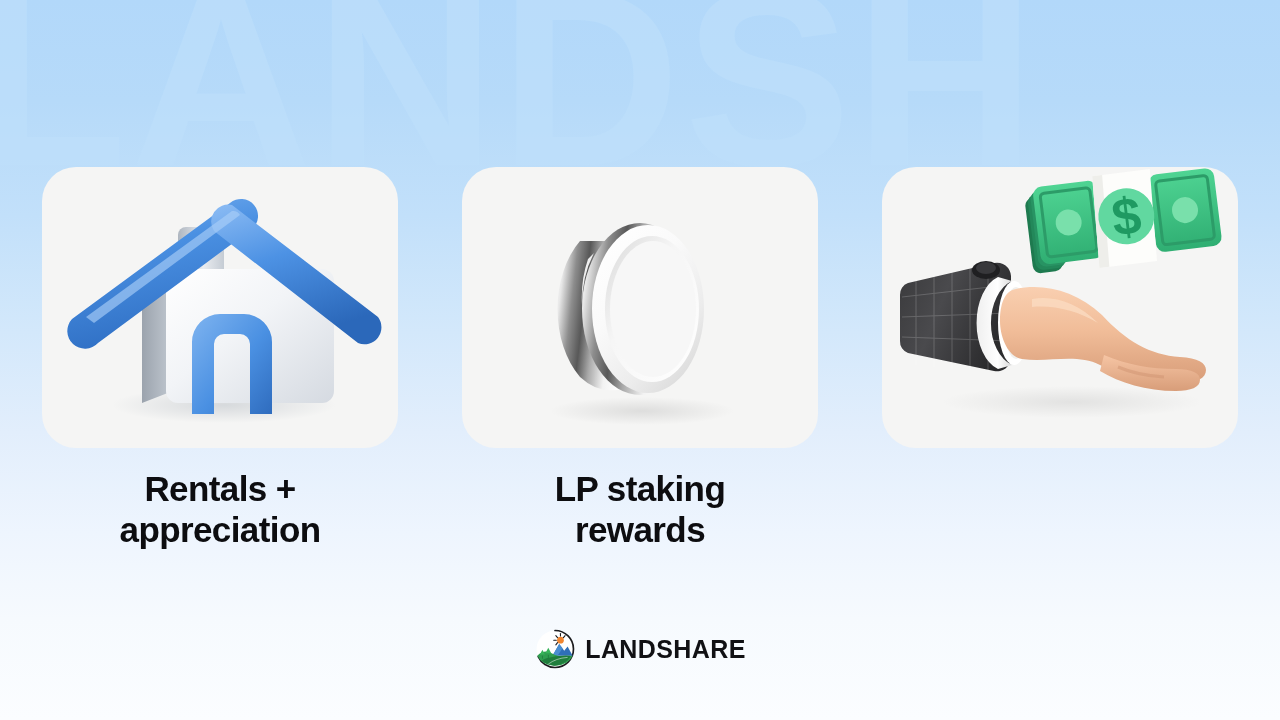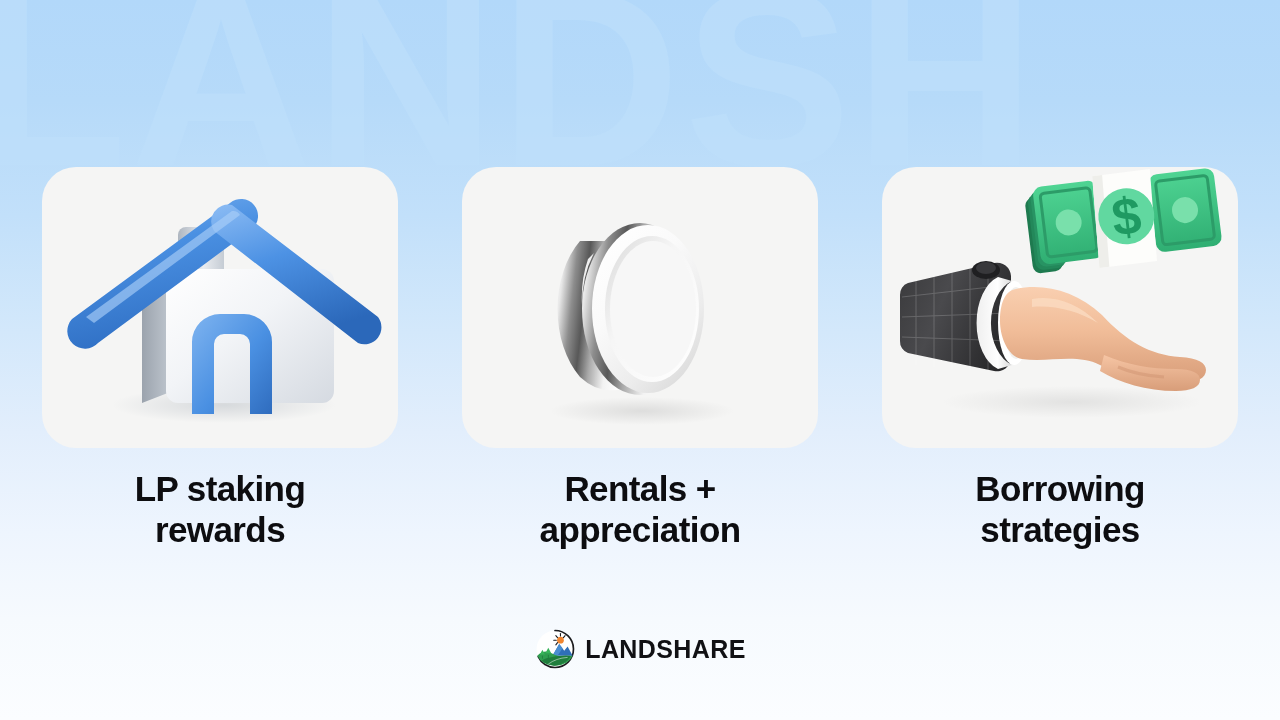--- a/index.html
+++ b/index.html
@@ -313,26 +313,24 @@
           <path d="M150 132 c22 -4 46 4 66 24 c-20 -12 -44 -18 -66 -16 z" fill="#fbdcc3" opacity=".75"></path>
 
           <path d="M236 200 c14 6 30 9 46 10" stroke="#cf9372" stroke-width="3" fill="none" opacity=".5"></path>
         </svg>
       </div>
     </div>
 
   </div>
 
   <div id="labels">
+    <div class="label">Rentals +
+appreciation</div>
     <div class="label">LP staking
 rewards</div>
-    <div class="label">Rentals +
-appreciation</div>
-    <div class="label">Borrowing
-strategies</div>
   </div>
 
   <div id="logo">
     <svg id="logo-mark" viewBox="0 0 100 100" xmlns="http://www.w3.org/2000/svg">
 
       <circle cx="50" cy="50" r="44" fill="#ffffff"></circle>
       <path d="M50 6 a44 44 0 0 1 0 88 a44 44 0 0 1 -40 -26" fill="none" stroke="#1d1d1f" stroke-width="4" stroke-linecap="round"></path>
 
       <circle cx="63" cy="29" r="8" fill="#f2862f"></circle>
       <g stroke="#1d1d1f" stroke-width="2.6" stroke-linecap="round">

